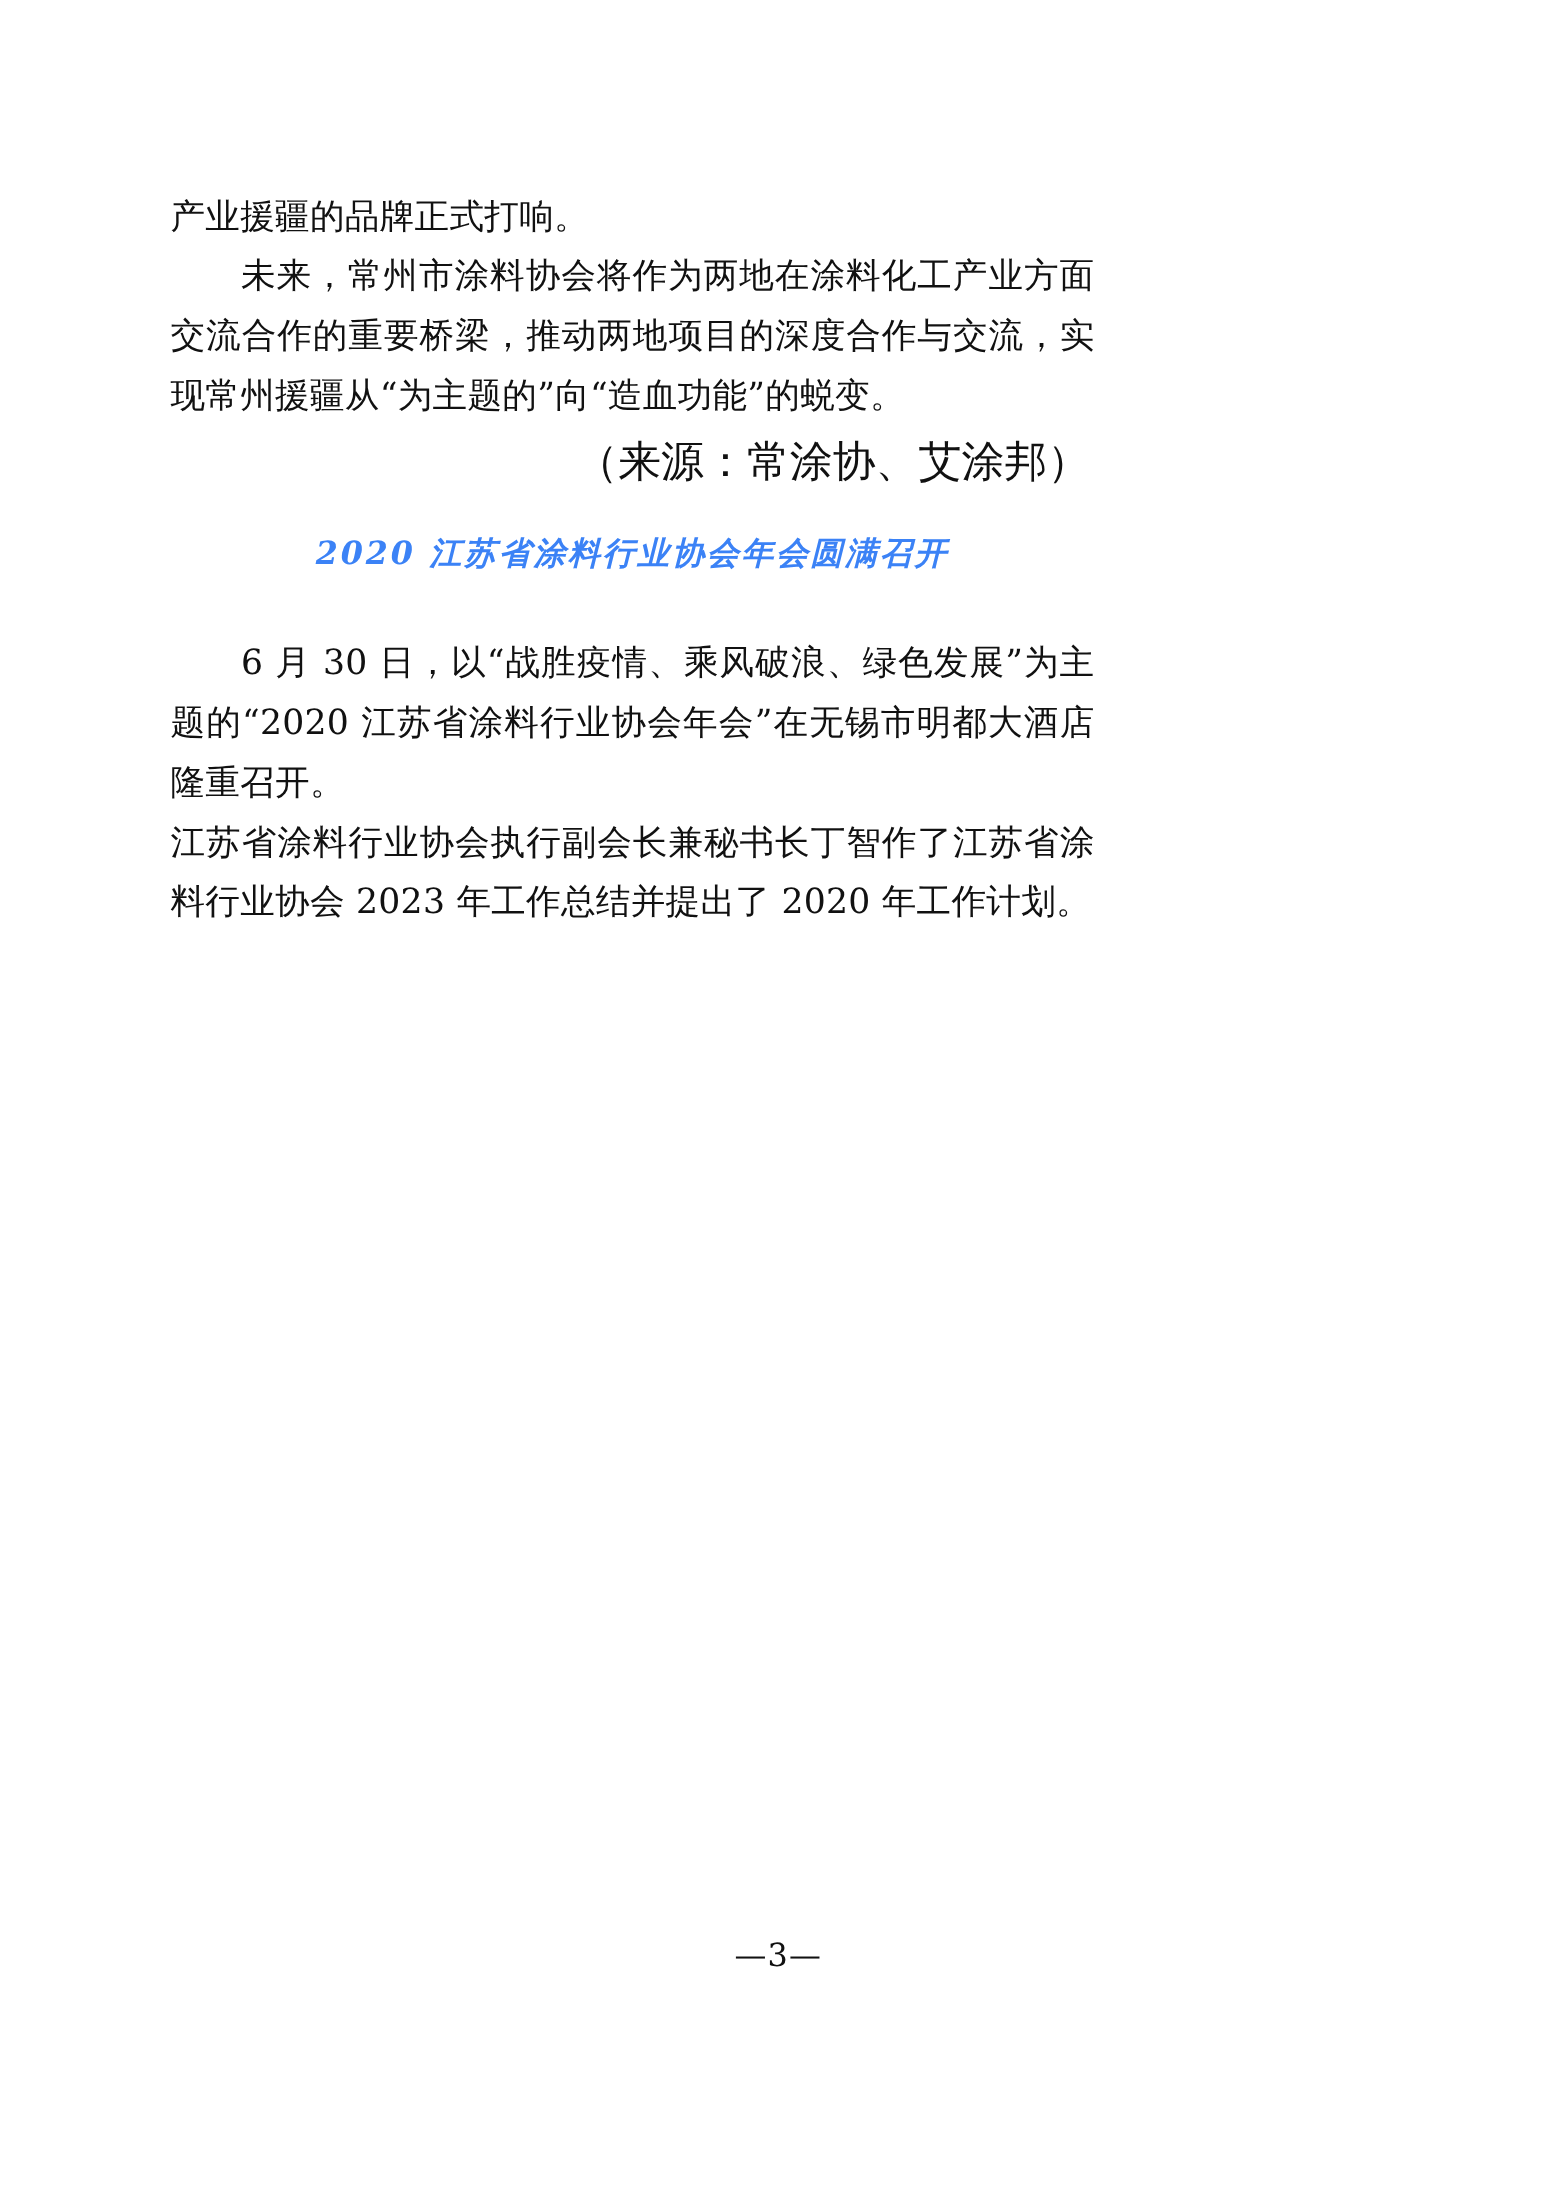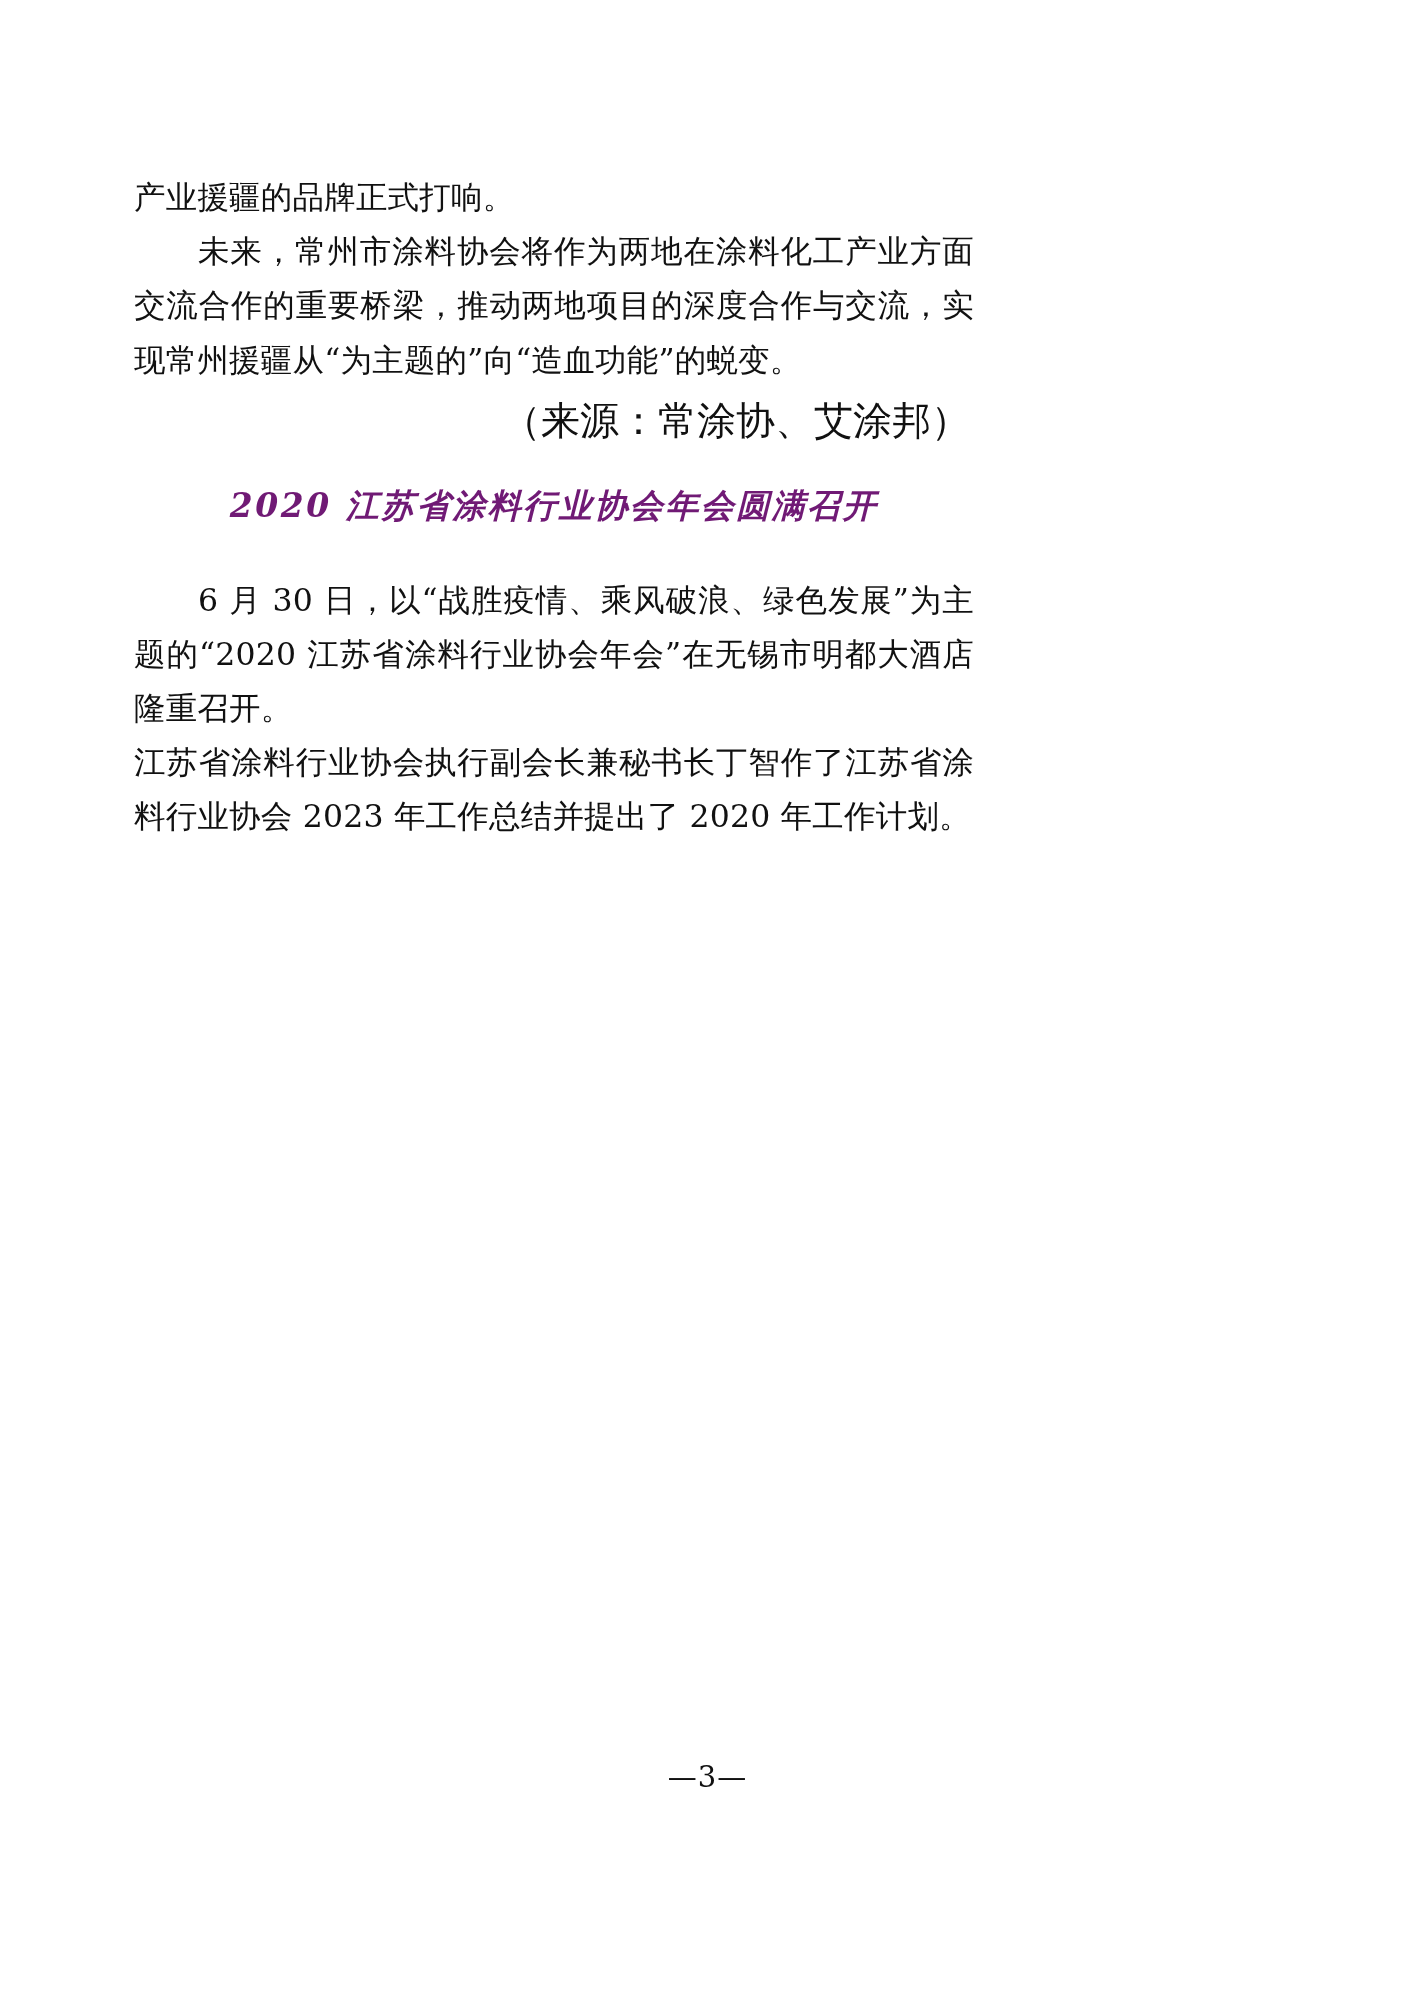--- a/index.html
+++ b/index.html
@@ -13,21 +13,21 @@
     height: 2000px;
     background: #ffffff;
     margin: 0 auto;
     box-sizing: border-box;
     font-family: "DejaVu Serif", "Liberation Serif", serif;
     color: #1a1a1a;
     overflow: hidden;
   }
   .content {
     position: absolute;
-    left: 134px;
+    left: 155px;
     top: 170px;
     width: 840px;
   }
   p.body-text {
     margin: 0;
     font-size: 31.5px;
     line-height: 1.72;
     text-align: justify;
     text-justify: inter-ideograph;
     letter-spacing: 0.2px;
@@ -39,28 +39,28 @@
   }
   p.source-line {
     margin: 0;
     font-size: 39px;
     line-height: 1.72;
     text-align: right;
     color: #111111;
     padding-right: 4px;
   }
   h2.article-title {
-    margin: 26px 0 14px 0;
-    font-size: 33px;
+    margin: 26px 0 24px 0;
+    font-size: 29px;
     line-height: 1.6;
     text-align: center;
     font-weight: bold;
     font-style: italic;
     letter-spacing: 2.5px;
-    color: #701a75;
+    color: #3b82f6;
     font-family: "DejaVu Serif", "Liberation Serif", serif;
   }
   .gap-title-after { height: 26px; }
   .footer {
     position: absolute;
     left: 0;
     right: 0;
     top: 1760px;
     text-align: center;
     font-size: 29px;

